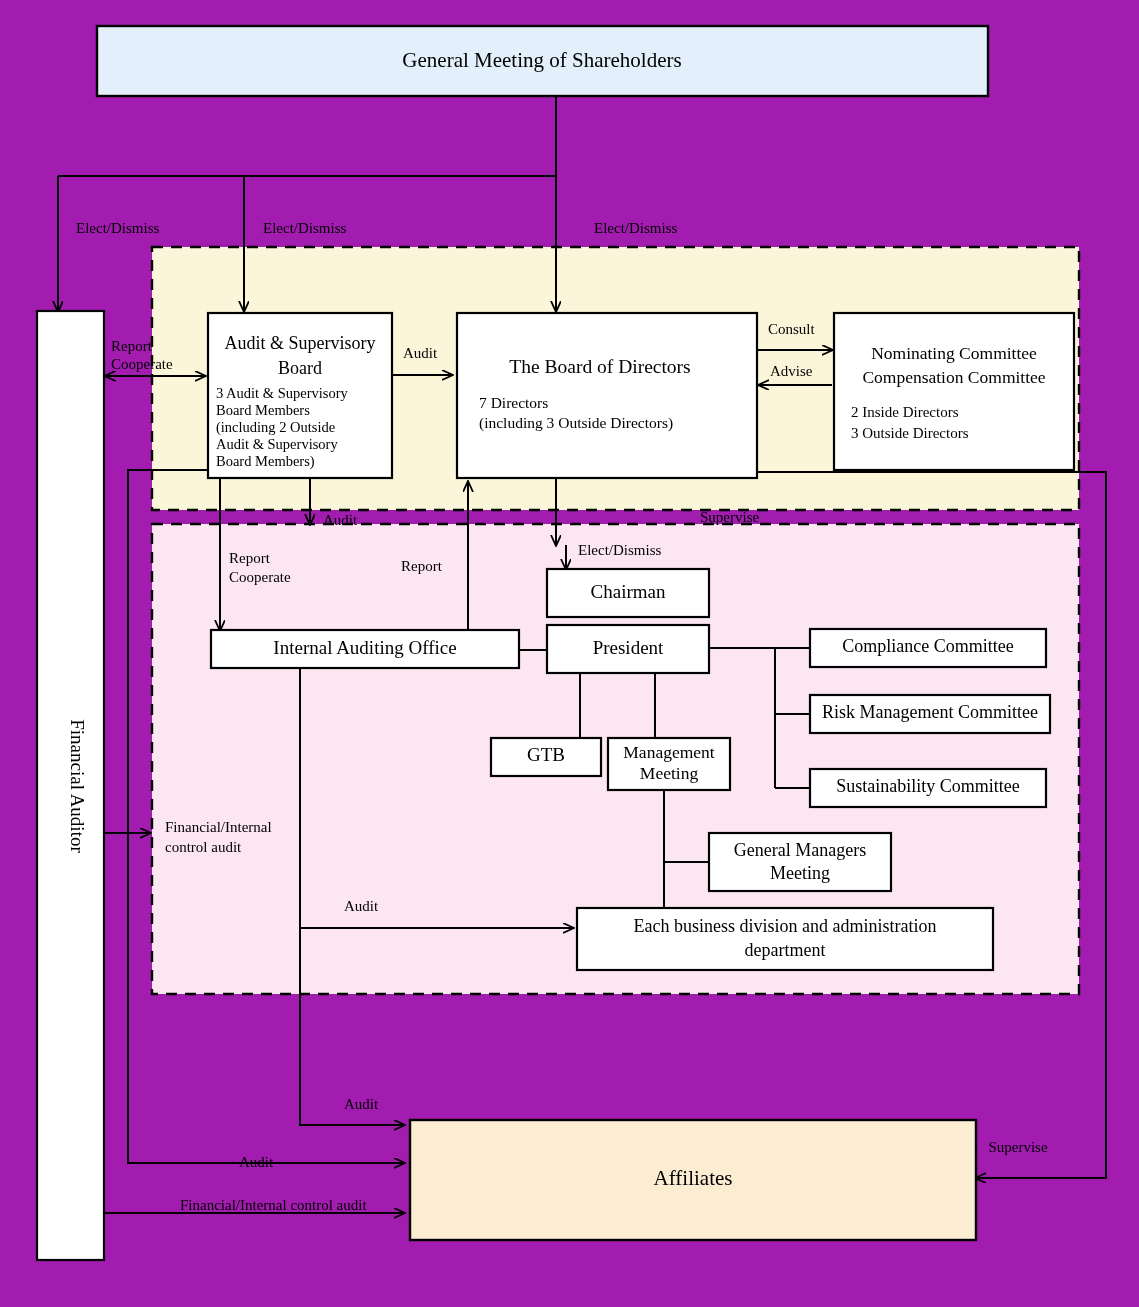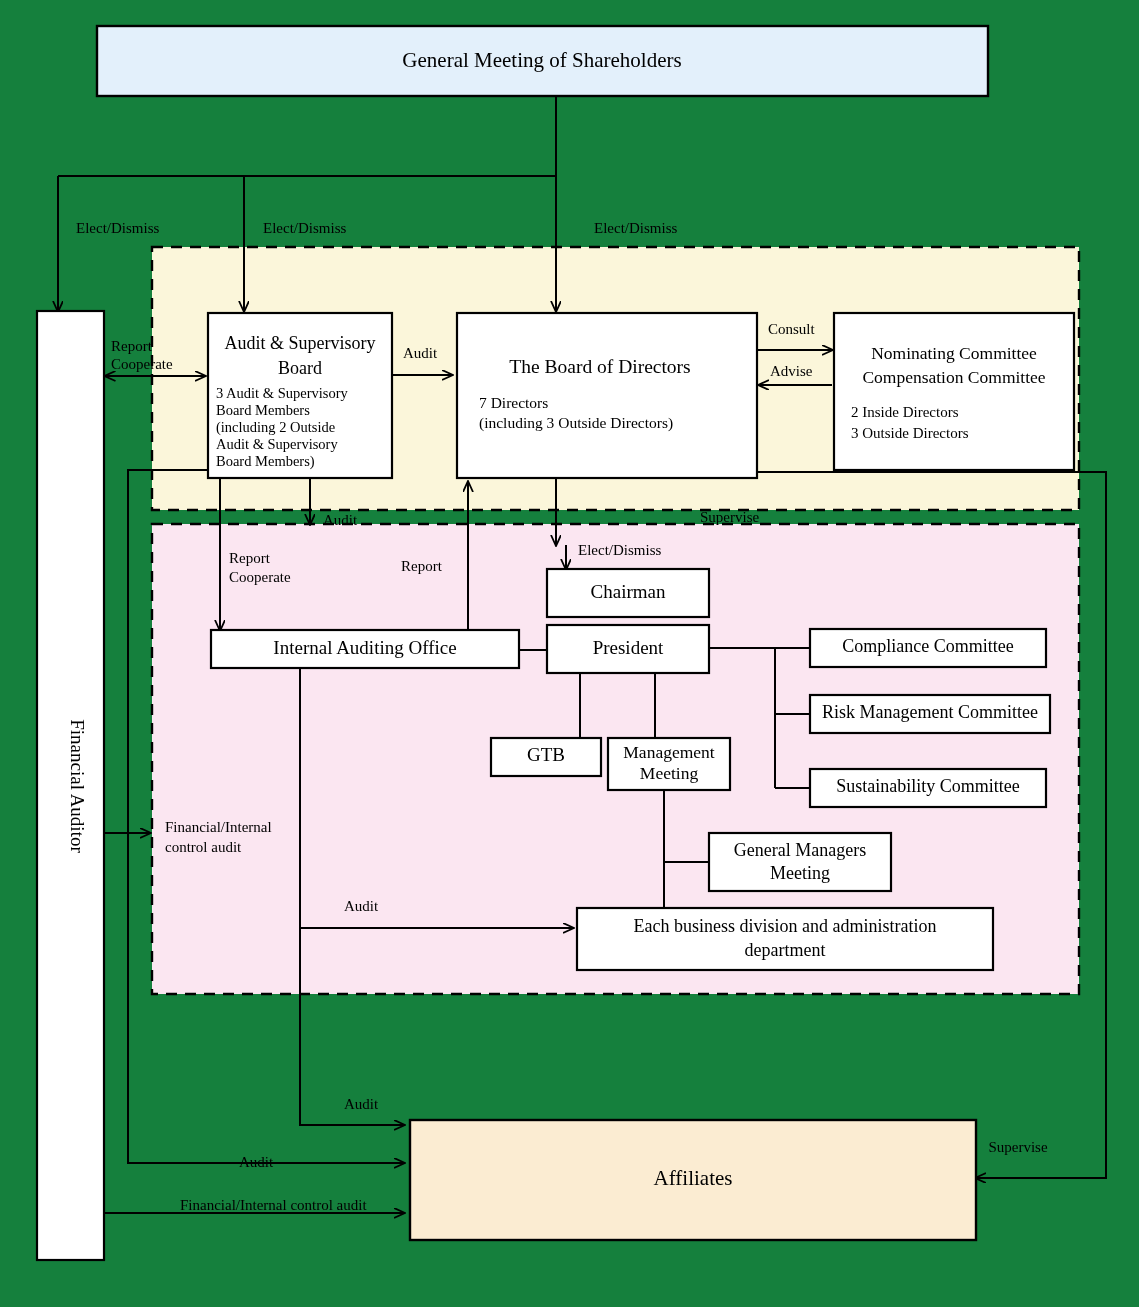--- a/index.html
+++ b/index.html
@@ -1,17 +1,17 @@
 <!DOCTYPE html>
 <html><head>
 <meta charset="utf-8">
 <style>
   html,body{margin:0;padding:0;background:#ffffff;}
   body{font-family:"Liberation Serif","DejaVu Serif",serif;}
-  #stage{position:relative;width:1139px;height:1307px;background:#15803d;overflow:hidden;}
+  #stage{position:relative;width:1139px;height:1307px;background:#a21caf;overflow:hidden;}
   svg{position:absolute;left:0;top:0;width:1139px;height:1307px;}
   .boxtext{font-family:"Liberation Serif","DejaVu Serif",serif;fill:#000;}
   text{dominant-baseline:middle;}
 </style>
 </head>
 <body>
 
 <div id="stage">
 <svg viewBox="0 0 1139 1307" xmlns="http://www.w3.org/2000/svg">
   <defs>

